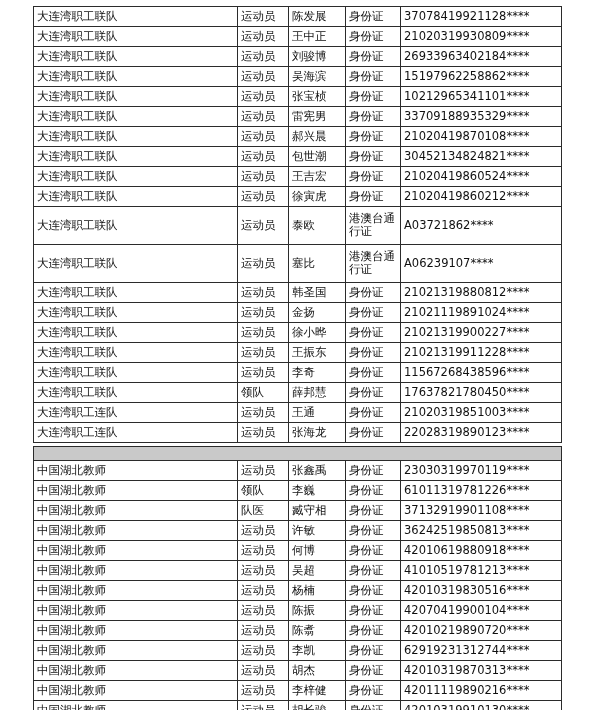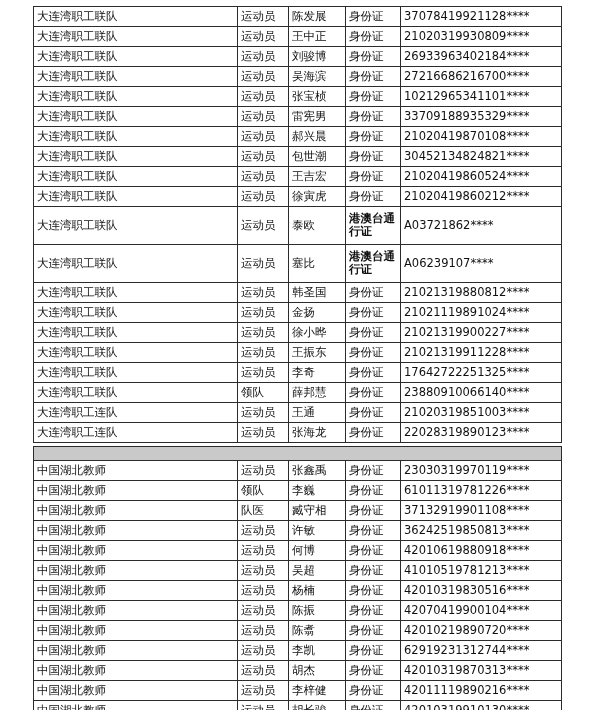--- a/index.html
+++ b/index.html
@@ -39,21 +39,20 @@
     white-space: nowrap;
     overflow: hidden;
   }
   #roster-table tr.tall td {
     height: 34px;
   }
   #roster-table td.cell-doc-wrap {
     white-space: normal;
     line-height: 13px;
     word-break: break-all;
-    font-weight: bold;
   }
   #roster-table tr.separator td {
     background: #c9c9c9;
     border-left: 1px solid #2b2b2b;
     border-right: 1px solid #2b2b2b;
     border-top: 1px solid #2b2b2b;
     border-bottom: 1px solid #2b2b2b;
     height: 13px;
     padding: 0;
   }
@@ -95,21 +94,21 @@
         <td>运动员</td>
         <td>刘骏博</td>
         <td>身份证</td>
         <td>26933963402184****</td>
       </tr>
       <tr>
         <td>大连湾职工联队</td>
         <td>运动员</td>
         <td>吴海滨</td>
         <td>身份证</td>
-        <td>27216686216700****</td>
+        <td>15197962258862****</td>
       </tr>
       <tr>
         <td>大连湾职工联队</td>
         <td>运动员</td>
         <td>张宝桢</td>
         <td>身份证</td>
         <td>10212965341101****</td>
       </tr>
       <tr>
         <td>大连湾职工联队</td>
@@ -186,28 +185,28 @@
         <td>运动员</td>
         <td>王振东</td>
         <td>身份证</td>
         <td>21021319911228****</td>
       </tr>
       <tr>
         <td>大连湾职工联队</td>
         <td>运动员</td>
         <td>李奇</td>
         <td>身份证</td>
-        <td>17642722251325****</td>
+        <td>11567268438596****</td>
       </tr>
       <tr>
         <td>大连湾职工联队</td>
         <td>领队</td>
         <td>薛邦慧</td>
         <td>身份证</td>
-        <td>23880910066140****</td>
+        <td>17637821780450****</td>
       </tr>
       <tr>
         <td>大连湾职工连队</td>
         <td>运动员</td>
         <td>王通</td>
         <td>身份证</td>
         <td>21020319851003****</td>
       </tr>
       <tr>
         <td>大连湾职工连队</td>

